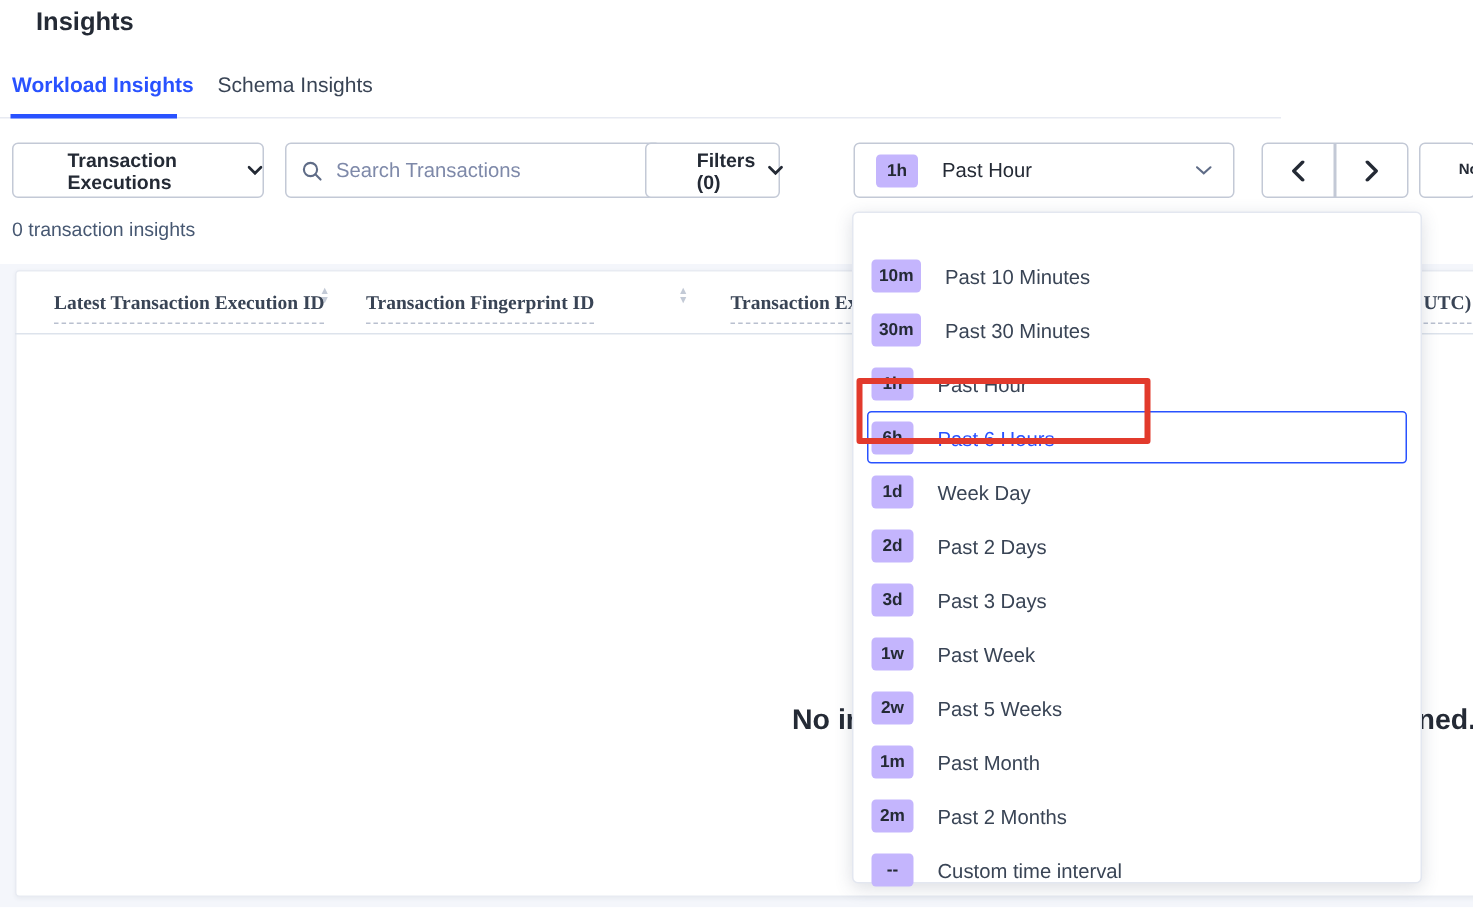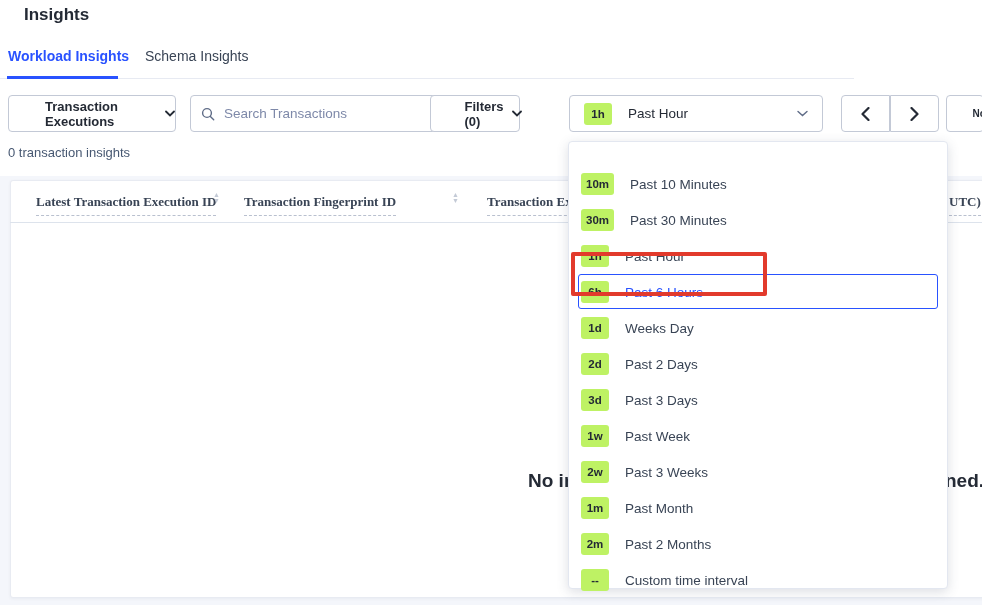--- a/index.html
+++ b/index.html
@@ -56,21 +56,21 @@
   .icon.muted { color: #5f6c87; }
 
   .time-trigger {
     position: absolute; left: 569px; top: 95px; width: 254px; height: 37px;
     background: #fff; border: 1px solid #c3c9d6; border-radius: 4px;
     display: flex; align-items: center; padding: 0 14px; cursor: pointer;
   }
   .time-badge {
     display: inline-flex; align-items: center; justify-content: center;
     min-width: 28px; height: 22px; padding: 0 5px;
-    background: #bef264; border-radius: 3px;
+    background: #c4b5fd; border-radius: 3px;
     font-size: 11.5px; font-weight: 700; color: #242a35;
   }
   .time-trigger .t-label { margin-left: 16px; font-size: 13.5px; color: #242a35; }
   .time-trigger .icon { position: absolute; right: 14px; color: #5f6c87; }
 
   .nav-group {
     position: absolute; left: 841px; top: 95px; width: 98px; height: 37px;
     display: flex;
   }
   .nav-btn {
@@ -265,37 +265,37 @@
     <div class="dd-item">
       <span class="time-badge">1h</span>
       <span class="dd-label">Past Hour</span>
     </div>
     <div class="dd-item selected">
       <span class="time-badge">6h</span>
       <span class="dd-label">Past 6 Hours</span>
     </div>
     <div class="dd-item">
       <span class="time-badge">1d</span>
-      <span class="dd-label">Weeks Day</span>
+      <span class="dd-label">Week Day</span>
     </div>
     <div class="dd-item">
       <span class="time-badge">2d</span>
       <span class="dd-label">Past 2 Days</span>
     </div>
     <div class="dd-item">
       <span class="time-badge">3d</span>
       <span class="dd-label">Past 3 Days</span>
     </div>
     <div class="dd-item">
       <span class="time-badge">1w</span>
       <span class="dd-label">Past Week</span>
     </div>
     <div class="dd-item">
       <span class="time-badge">2w</span>
-      <span class="dd-label">Past 3 Weeks</span>
+      <span class="dd-label">Past 5 Weeks</span>
     </div>
     <div class="dd-item">
       <span class="time-badge">1m</span>
       <span class="dd-label">Past Month</span>
     </div>
     <div class="dd-item">
       <span class="time-badge">2m</span>
       <span class="dd-label">Past 2 Months</span>
     </div>
     <div class="dd-item">

